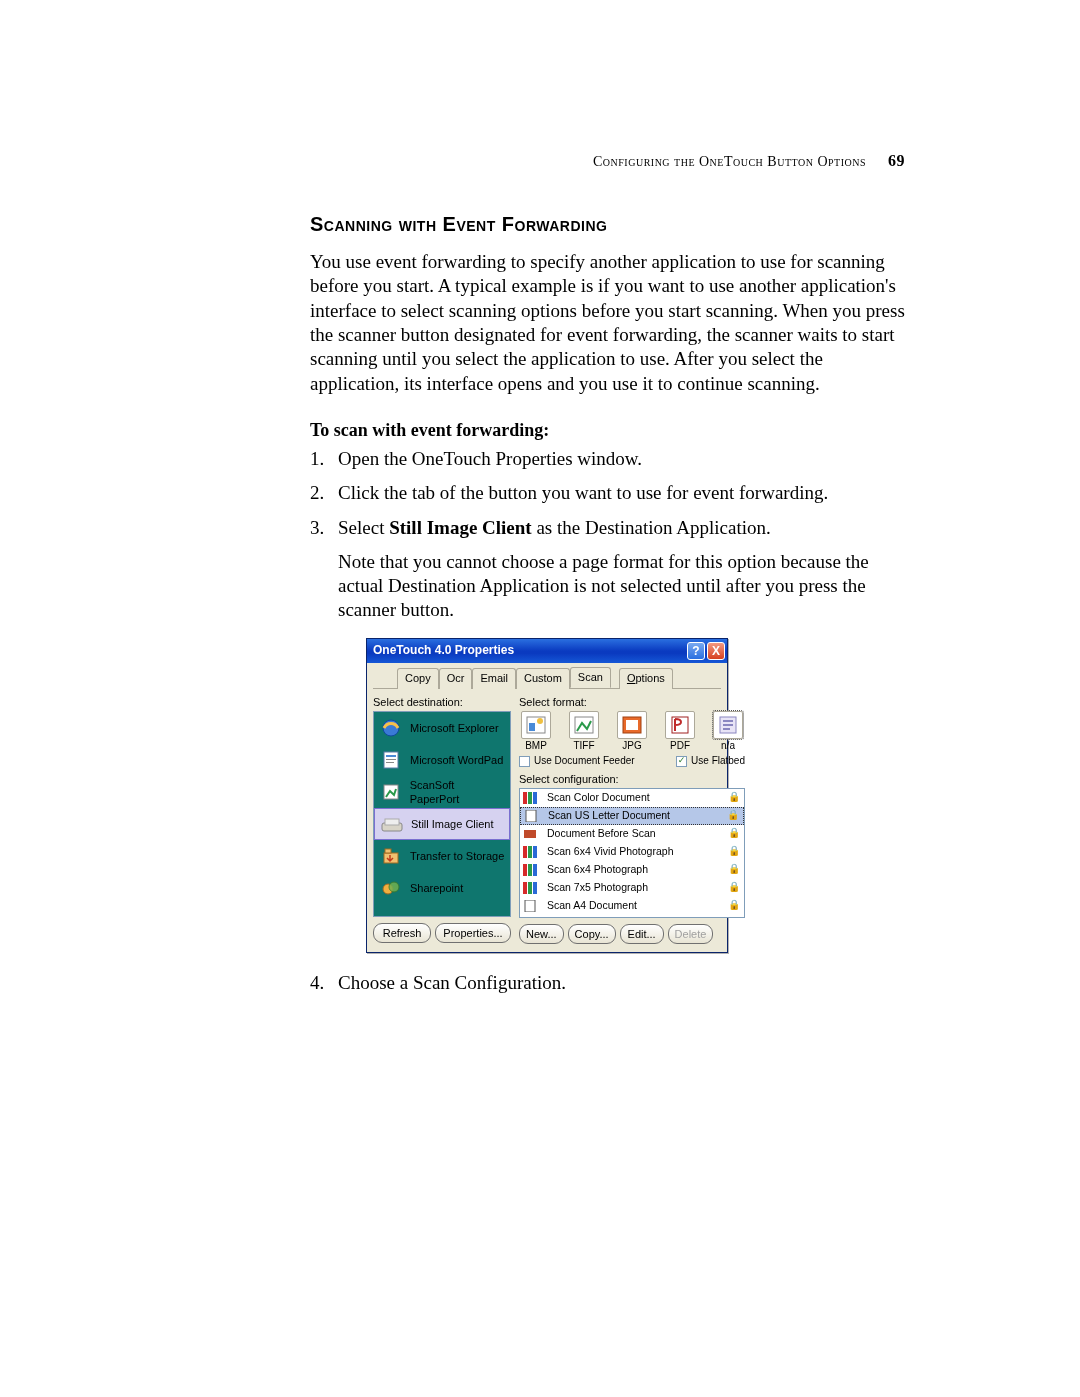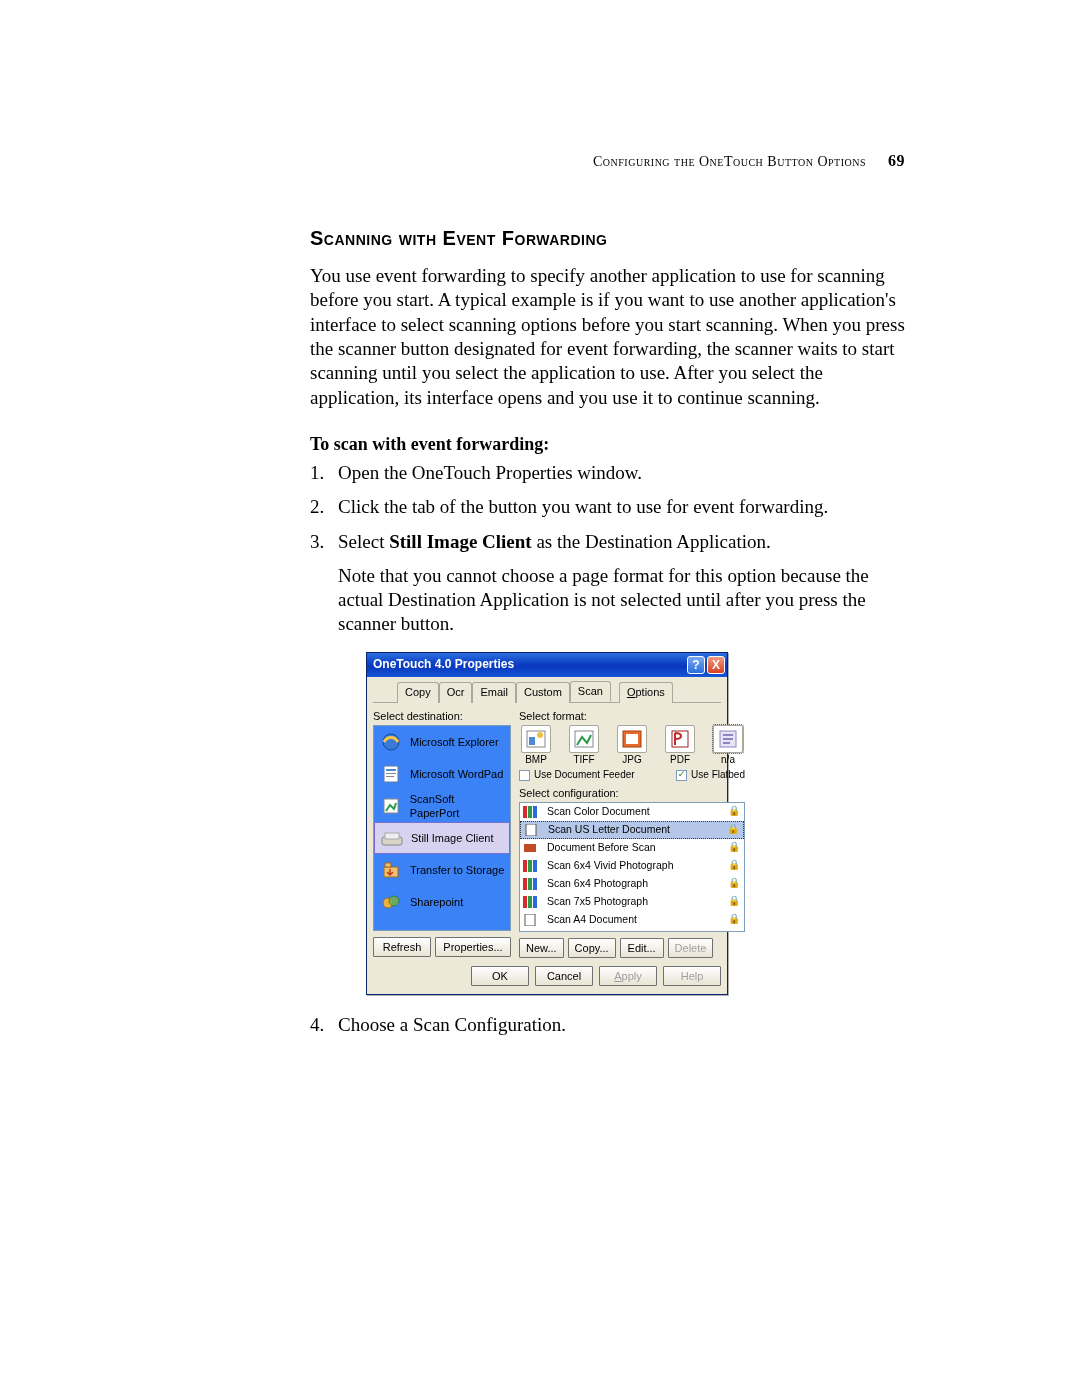--- a/index.html
+++ b/index.html
@@ -1,20 +1,20 @@
 <!DOCTYPE html>
 <html><head>
 <meta charset="utf-8">
 <style>
   * { box-sizing: border-box; margin: 0; padding: 0; }
   html, body { width: 1080px; height: 1397px; background: #fff; font-family: Georgia, 'Times New Roman', serif; color: #000; }
   .page { position: relative; width: 1080px; height: 1397px; }
   .running-head { position: absolute; top: 152px; right: 175px; font-size: 14px; font-variant: small-caps; letter-spacing: 0.5px; }
   .running-head .pnum { font-weight: bold; margin-left: 18px; font-size: 16px; font-variant: normal; }
-  .content { position: absolute; left: 310px; top: 227px; width: 595px; }
+  .content { position: absolute; left: 310px; top: 213px; width: 595px; }
   h2.sec { font-size: 20px; font-variant: small-caps; font-weight: bold; letter-spacing: 0.5px; font-family: Arial, Helvetica, sans-serif; margin-bottom: 14px; }
   p.body { font-size: 19px; line-height: 1.28; margin-bottom: 18px; }
   p.sub { font-size: 18px; font-weight: bold; margin-top: 24px; margin-bottom: 6px; }
   ol.steps { list-style: none; padding: 0; }
   ol.steps > li { font-size: 19px; line-height: 1.28; margin-bottom: 10px; padding-left: 28px; position: relative; }
   ol.steps > li .num { position: absolute; left: 0; top: 0; }
   ol.steps > li p.note { margin-top: 10px; }
   .bold { font-weight: bold; }
 
   
@@ -28,39 +28,39 @@
   .dlg-body { background: #ece9d8; padding: 4px 6px 8px 6px; }
   .tabs { display: flex; gap: 0; border-bottom: 1px solid #aca899; margin-bottom: 6px; position: relative; padding-left: 24px; }
   .tab { padding: 2px 7px 3px 7px; border: 1px solid #aca899; border-bottom: none; background: #ece9d8; border-top-left-radius: 3px; border-top-right-radius: 3px; position: relative; top: 1px; font-size: 11px; color: #000; }
   .tab.active { background: #ece9d8; top: 0; border-bottom: 1px solid #ece9d8; }
   .tab.opt { margin-left: 8px; }
   .tab .ul { text-decoration: underline; }
   .panes { display: flex; gap: 8px; }
   .pane-left { width: 160px; }
   .pane-right { flex: 1; }
   .label { font-size: 11px; margin-bottom: 2px; }
-  .dest-list { border: 1px solid #7f9db9; background: #3b82f6; height: 206px; overflow: hidden; }
+  .dest-list { border: 1px solid #7f9db9; background: #0f766e; height: 206px; overflow: hidden; }
   .dest-item { display: flex; align-items: center; height: 32px; padding: 0 4px; gap: 6px; border-bottom: 0; font-size: 11px; }
   .dest-item.sel { background: #d6d2f0; border: 1px solid #7a6fd0; }
   .dest-icon { width: 26px; height: 24px; display: flex; align-items: center; justify-content: center; }
   .fmt-row { display: flex; gap: 14px; margin-bottom: 2px; }
   .fmt-cell { width: 34px; text-align: center; }
   .fmt-ic { width: 30px; height: 28px; border: 1px solid #aca899; background: #fff; margin: 0 auto 1px auto; display: flex; align-items: center; justify-content: center; border-radius: 2px; font-size: 8px; }
   .fmt-ic.sel { outline: 1px dotted #555; }
   .fmt-lbl { font-size: 10px; }
   .small-row { display: flex; gap: 4px; font-size: 10px; margin: 1px 0 4px 0; align-items: center; }
   .chk { width: 11px; height: 11px; border: 1px solid #7f9db9; background: #fff; display: inline-flex; align-items: center; justify-content: center; font-size: 9px; color: #2a7a2a; }
   .cfg-list { border: 1px solid #7f9db9; background: #fff; height: 130px; }
   .cfg-item { display: flex; align-items: center; height: 18px; padding: 0 3px; font-size: 10.5px; gap: 10px; }
   .cfg-item.sel { background: #b5c7e8; border: 1px dotted #333; }
   .cfg-ic { width: 14px; height: 12px; display: inline-block; }
   .lock { margin-left: auto; font-size: 10px; color: #c09020; }
   .btn-row { display: flex; gap: 4px; margin-top: 6px; }
   .btn-row.left { }
-  .xp-btn { height: 20px; line-height: 18px; padding: 0 6px; border: 1px solid #707070; background: linear-gradient(180deg,#fff,#e8e4d4); border-radius: 1px; font-size: 11px; min-width: 58px; text-align: center; color: #000; }
+  .xp-btn { height: 20px; line-height: 18px; padding: 0 6px; border: 1px solid #707070; background: linear-gradient(180deg,#fff,#e8e4d4); border-radius: 9px; font-size: 11px; min-width: 58px; text-align: center; color: #000; }
   .xp-btn.dis { color: #a0a0a0; }
   .xp-btn .ul { text-decoration: underline; }
   .bottom-btn-row { display: flex; justify-content: flex-end; gap: 6px; margin-top: 8px; }
 
   
   svg { display: block; }
 </style>
 </head>
 <body>
 
@@ -303,26 +303,20 @@
                   </div>
                   <div class="btn-row">
                     <div class="xp-btn" style="min-width:44px">New...</div>
                     <div class="xp-btn" style="min-width:44px">Copy...</div>
                     <div class="xp-btn" style="min-width:44px">Edit...</div>
                     <div class="xp-btn dis" style="min-width:44px">Delete</div>
                   </div>
                 </div>
               </div>
 
-              <div class="bottom-btn-row">
-                <div class="xp-btn">OK</div>
-                <div class="xp-btn">Cancel</div>
-                <div class="xp-btn dis"><span class="ul">A</span><span>pply</span></div>
-                <div class="xp-btn dis">Help</div>
-              </div>
             </div>
           </div>
         </div>
       </li>
       <li><span class="num">4.</span><span>Choose a Scan Configuration.</span></li>
     </ol>
   </div>
 </div>
 
 </body></html>

